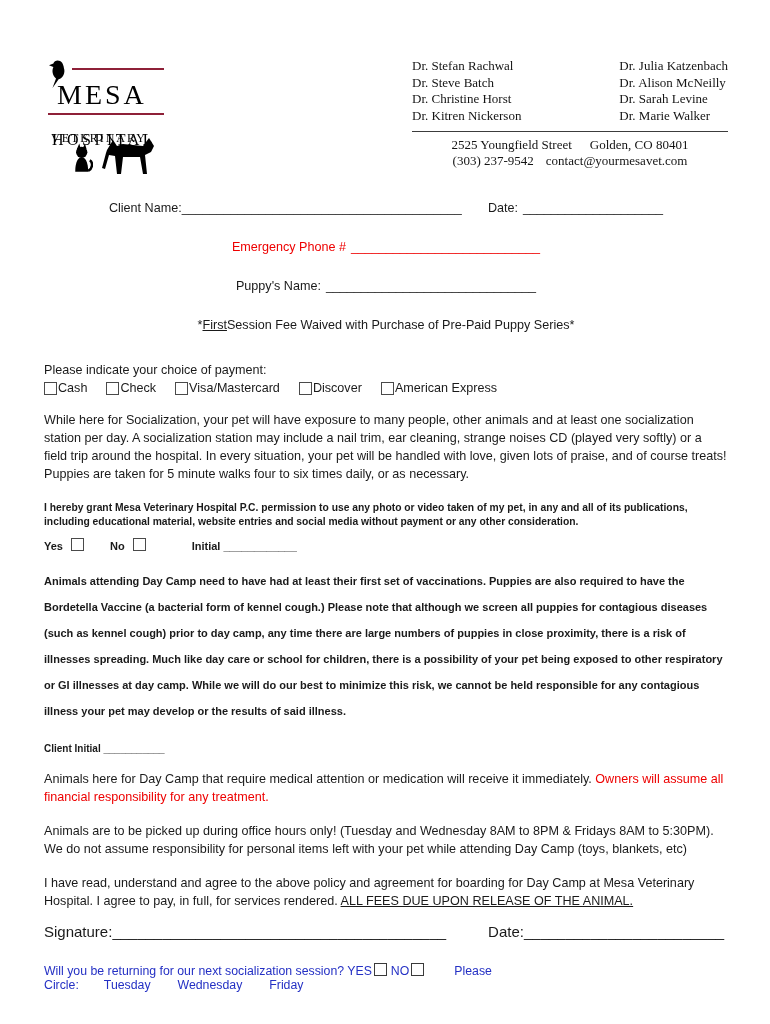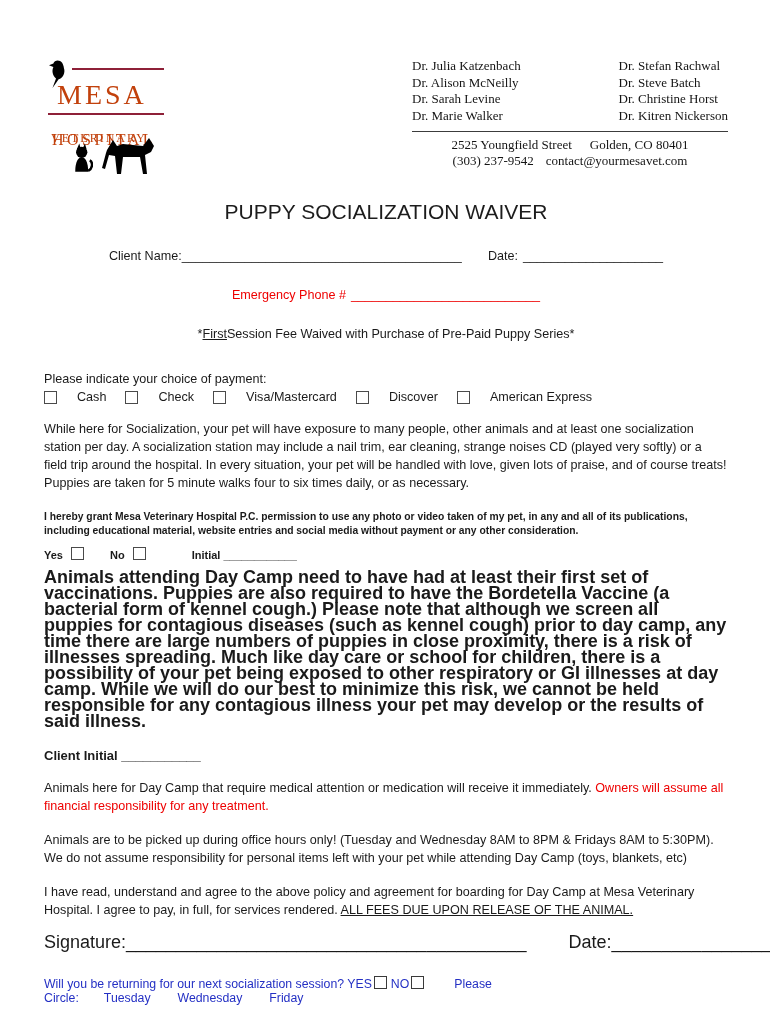--- a/index.html
+++ b/index.html
@@ -1,21 +1,21 @@
 <!DOCTYPE html>
 <html><head>
 <meta charset="utf-8">
 <style>
   html,body{margin:0;padding:0}
   body{width:770px;height:1024px;background:#ffffff;font-family:"Liberation Sans",sans-serif;color:#1a1a1a}
   .page{position:relative;width:770px;height:1024px;overflow:hidden;box-sizing:border-box;padding:58px 42px 0 44px;background:#fff}
 
   
   .header-row{display:flex;align-items:flex-start}
-  .logo{position:relative;width:122px;height:118px;flex:none;font-family:"Liberation Serif",serif;color:#c2410c}
+  .logo{position:relative;width:122px;height:118px;flex:none;font-family:"Liberation Serif",serif;color:#000000}
   .logo-rule{position:absolute;height:2px;background:#8e2038}
   .rule-top{left:28px;right:2px;top:10px}
   .rule-mid{left:4px;right:2px;top:55px}
   .logo-mesa{position:absolute;left:13px;top:22px;font-size:28px;letter-spacing:3px;line-height:30px}
   .logo-vet{position:absolute;left:7px;top:73px;font-size:12px;letter-spacing:2px}
   .logo-hosp{position:absolute;left:8px;top:73px;font-size:16px;letter-spacing:3.5px}
   .logo-bird{position:absolute;left:5px;top:1px}
   .logo-cat{position:absolute;left:28px;top:84px}
   .logo-dog{position:absolute;left:54px;top:78px}
 
@@ -33,33 +33,33 @@
   .fline:first-of-type{margin-top:19px}
   .row-gap{width:26px}
   .sp{width:5px}
   .red{color:#ee0000}
   .u{text-decoration:underline}
   .fill{letter-spacing:0}
 
   
   .pay-prompt{margin-top:31px;font-size:12.6px}
   .pay-row{display:flex;align-items:center;margin-top:4px;font-size:12.6px;gap:19px}
-  .pay-opt{display:flex;align-items:center;gap:20px}
+  .pay-opt{display:flex;align-items:center;gap:1px}
   .cb{display:inline-block;width:11px;height:11px;border:1px solid #4a4a4a;background:#fff;flex:none;vertical-align:-1px}
 
   
   .para{font-size:12.6px;line-height:18px;margin-top:16px}
   .smallprint{font-size:10.3px;line-height:13.5px;font-weight:bold;margin-top:18px}
   .photo-row{font-size:11px;font-weight:bold;margin-top:6px}
   .photo-row .cb{margin-left:8px}
   .photo-no{margin-left:26px}
   .photo-init{margin-left:46px}
-  .para-bold{font-size:18px;line-height:16px;font-weight:bold;margin-top:8px}
-  .client-initial{font-weight:bold;font-size:13px;margin-top:19px}
-  .sig-row{display:flex;font-size:18px;}
+  .para-bold{font-size:11px;line-height:26px;font-weight:bold;margin-top:16px}
+  .client-initial{font-weight:bold;font-size:10px;margin-top:19px}
+  .sig-row{display:flex;font-size:15px;}
   .sig-date{margin-left:42px}
 
   
   .footer{font-size:12.3px;margin-top:23px;color:#2430c4}
   .footer .cb{border-color:#3a3a3a;margin-left:2px}
   .footer-no{margin-left:4px}
   .footer-circle{margin-left:30px}
   .footer-day{margin-left:25px}
   .footer-day + .footer-day{margin-left:27px}
 </style>
@@ -89,63 +89,67 @@
         </g>
       </svg>
       <svg class="logo-dog" width="62" height="40" viewBox="0 0 56 40">
         <path fill="#000" d="M6 14 L12 4 L16 10 L22 8 L42 10 L48 2 L53 10 L50 16 L44 19 L46 38 L42 38 L39 21 L22 21 L20 38 L16 38 L14 20 L8 19 L4 33 L1 32 L5 17 Z"></path>
       </svg>
     </div>
 
     <div class="practice">
       <div class="doc-cols">
         <div class="doc-col">
+          <div>Dr. Stefan Rachwal</div>
+          <div>Dr. Steve Batch</div>
+          <div>Dr. Christine Horst</div>
+          <div>Dr. Kitren Nickerson</div>
+        </div>
+        <div class="doc-col">
           <div>Dr. Julia Katzenbach</div>
           <div>Dr. Alison McNeilly</div>
           <div>Dr. Sarah Levine</div>
           <div>Dr. Marie Walker</div>
-        </div>
-        <div class="doc-col">
-          <div>Dr. Stefan Rachwal</div>
-          <div>Dr. Steve Batch</div>
-          <div>Dr. Christine Horst</div>
-          <div>Dr. Kitren Nickerson</div>
         </div>
       </div>
       <hr class="practice-divider">
       <div class="addr-row">
         <span>2525 Youngfield Street</span>
         <span class="addr-gap"></span>
         <span>Golden, CO 80401</span>
       </div>
       <div class="addr-row">
         <span>(303) 237-9542</span>
         <span class="addr-gap-sm"></span>
         <span>contact@yourmesavet.com</span>
       </div>
     </div>
   </div>
 
-  <div class="title">PUPPY SOCIALIZATION WAIVER</div>
 
   <div class="fline">
     <span>Client Name:</span>
       <span class="fill">________________________________________</span>
     <span class="row-gap"></span>
     <span>Date:</span>
       <span class="sp"></span>
       <span class="fill">____________________</span>
   </div>
 
   <div class="fline red">
     <span>Emergency Phone #</span>
       <span class="sp"></span>
       <span class="fill">___________________________</span>
   </div>
 
+  <div class="fline">
+    <span>Puppy's Name:</span>
+      <span class="sp"></span>
+      <span class="fill">______________________________</span>
+  </div>
 
   <div class="fline">
     <span>*</span>
       <span class="u">First</span>
       <span> Session Fee Waived with Purchase of Pre-Paid Puppy Series*</span>
   </div>
 
   <div class="pay-prompt">Please indicate your choice of payment:</div>
   <div class="pay-row">
     <span class="pay-opt">

